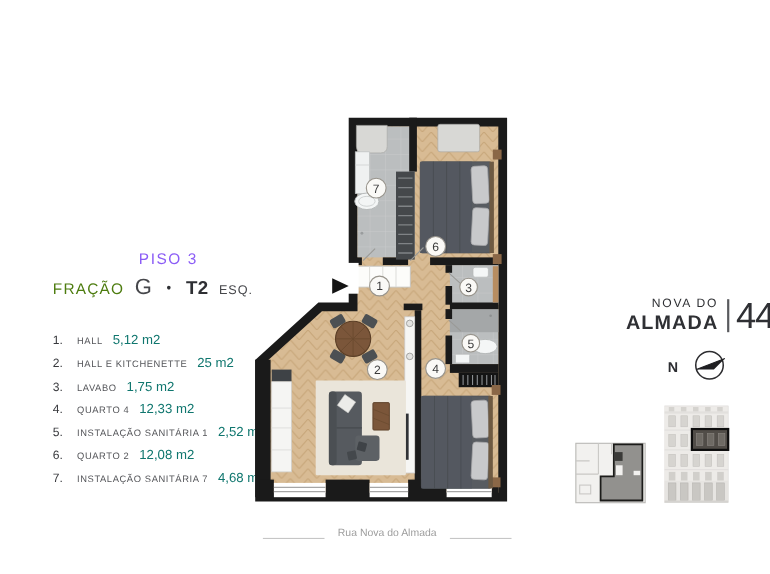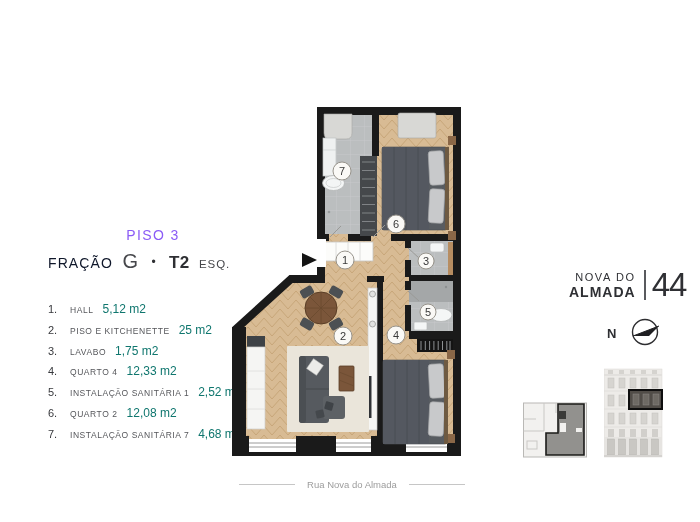--- a/index.html
+++ b/index.html
@@ -4,48 +4,48 @@
 <style>
   html,body{margin:0;padding:0;background:#ffffff;}
   .page{position:relative;width:700px;height:522px;background:#ffffff;overflow:hidden;
         font-family:"Liberation Sans", sans-serif;color:#3c3d41;}
   .abs{position:absolute;}
 
   
   .info{left:48px;top:227px;width:210px;}
   .piso{font-size:14px;letter-spacing:1.4px;color:#8b5cf6;text-align:center;}
   .fraction{margin-top:7px;white-space:nowrap;}
-  .fraction .lbl{font-size:14px;letter-spacing:1.1px;color:#0f172a;}
+  .fraction .lbl{font-size:14px;letter-spacing:1.1px;color:#4d7c0f;}
   .fraction .letter{font-size:20px;font-weight:300;color:#46474b;margin-left:5px;}
   .fraction .dot{font-size:12px;color:#2e2f33;margin:0 9px;vertical-align:2px;}
   .fraction .typ{font-size:17px;font-weight:700;color:#2e2f33;letter-spacing:.3px;}
   .fraction .esq{font-size:11.5px;letter-spacing:.9px;color:#46474b;margin-left:5px;}
   .arealine{margin-top:24px;white-space:nowrap;}
   .arealine .lbl{font-size:10.5px;letter-spacing:.7px;color:#4a4b4f;}
   .arealine .val{font-size:13px;color:#37383c;margin-left:13px;}
   .roomlist{margin-top:29px;}
   .roomrow{display:flex;align-items:baseline;margin-bottom:6.8px;white-space:nowrap;}
   .roomrow .idx{width:22px;font-size:11px;color:#37383c;}
   .roomrow .nm{font-size:8.5px;letter-spacing:.55px;color:#55565a;}
   .roomrow .ar{font-size:12px;color:#0f766e;margin-left:9px;}
 
   
   .brand{left:569px;top:270px;display:flex;align-items:center;}
   .brand .words{text-align:right;}
   .brand .l1{font-size:11px;letter-spacing:1.6px;font-weight:500;color:#2f3034;}
-  .brand .l2{font-size:14px;letter-spacing:1px;font-weight:700;color:#2f3034;margin-top:1px;}
+  .brand .l2{font-size:18px;letter-spacing:1px;font-weight:700;color:#2f3034;margin-top:1px;}
   .brand .bar{width:2px;height:30px;background:#595a5e;margin:0 6px 0 8px;}
   .brand .num{font-size:33px;font-weight:300;color:#2f3034;letter-spacing:-1px;line-height:30px;}
 
   
   .compass{left:607px;top:315px;display:flex;align-items:center;}
   .compass .n{font-size:13px;font-weight:700;color:#2d2e32;margin-right:3px;margin-top:2px;}
 
   
-  .street{left:240px;top:479px;width:224px;display:flex;align-items:center;justify-content:center;}
+  .street{left:240px;top:479px;width:224px;display:flex;align-items:flex-end;justify-content:center;}
   .street .ln{height:1px;background:#c6c6c6;flex:0 0 56px;}
   .street .nm{font-size:9.5px;color:#9d9d9d;margin:0 12px;white-space:nowrap;}
 
   svg text{font-family:"Liberation Sans", sans-serif;}
 </style>
 </head>
 <body>
 
 <div class="page">
 
@@ -59,21 +59,21 @@
       <span class="esq">ESQ.</span>
     </div>
     <div class="roomlist">
       <div class="roomrow">
           <span class="idx">1.</span>
           <span class="nm">HALL</span>
           <span class="ar">5,12 m2</span>
         </div>
       <div class="roomrow">
           <span class="idx">2.</span>
-          <span class="nm">PISO E KITCHENETTE</span>
+          <span class="nm">HALL E KITCHENETTE</span>
           <span class="ar">25 m2</span>
         </div>
       <div class="roomrow">
           <span class="idx">3.</span>
           <span class="nm">LAVABO</span>
           <span class="ar">1,75 m2</span>
         </div>
       <div class="roomrow">
           <span class="idx">4.</span>
           <span class="nm">QUARTO 4</span>

